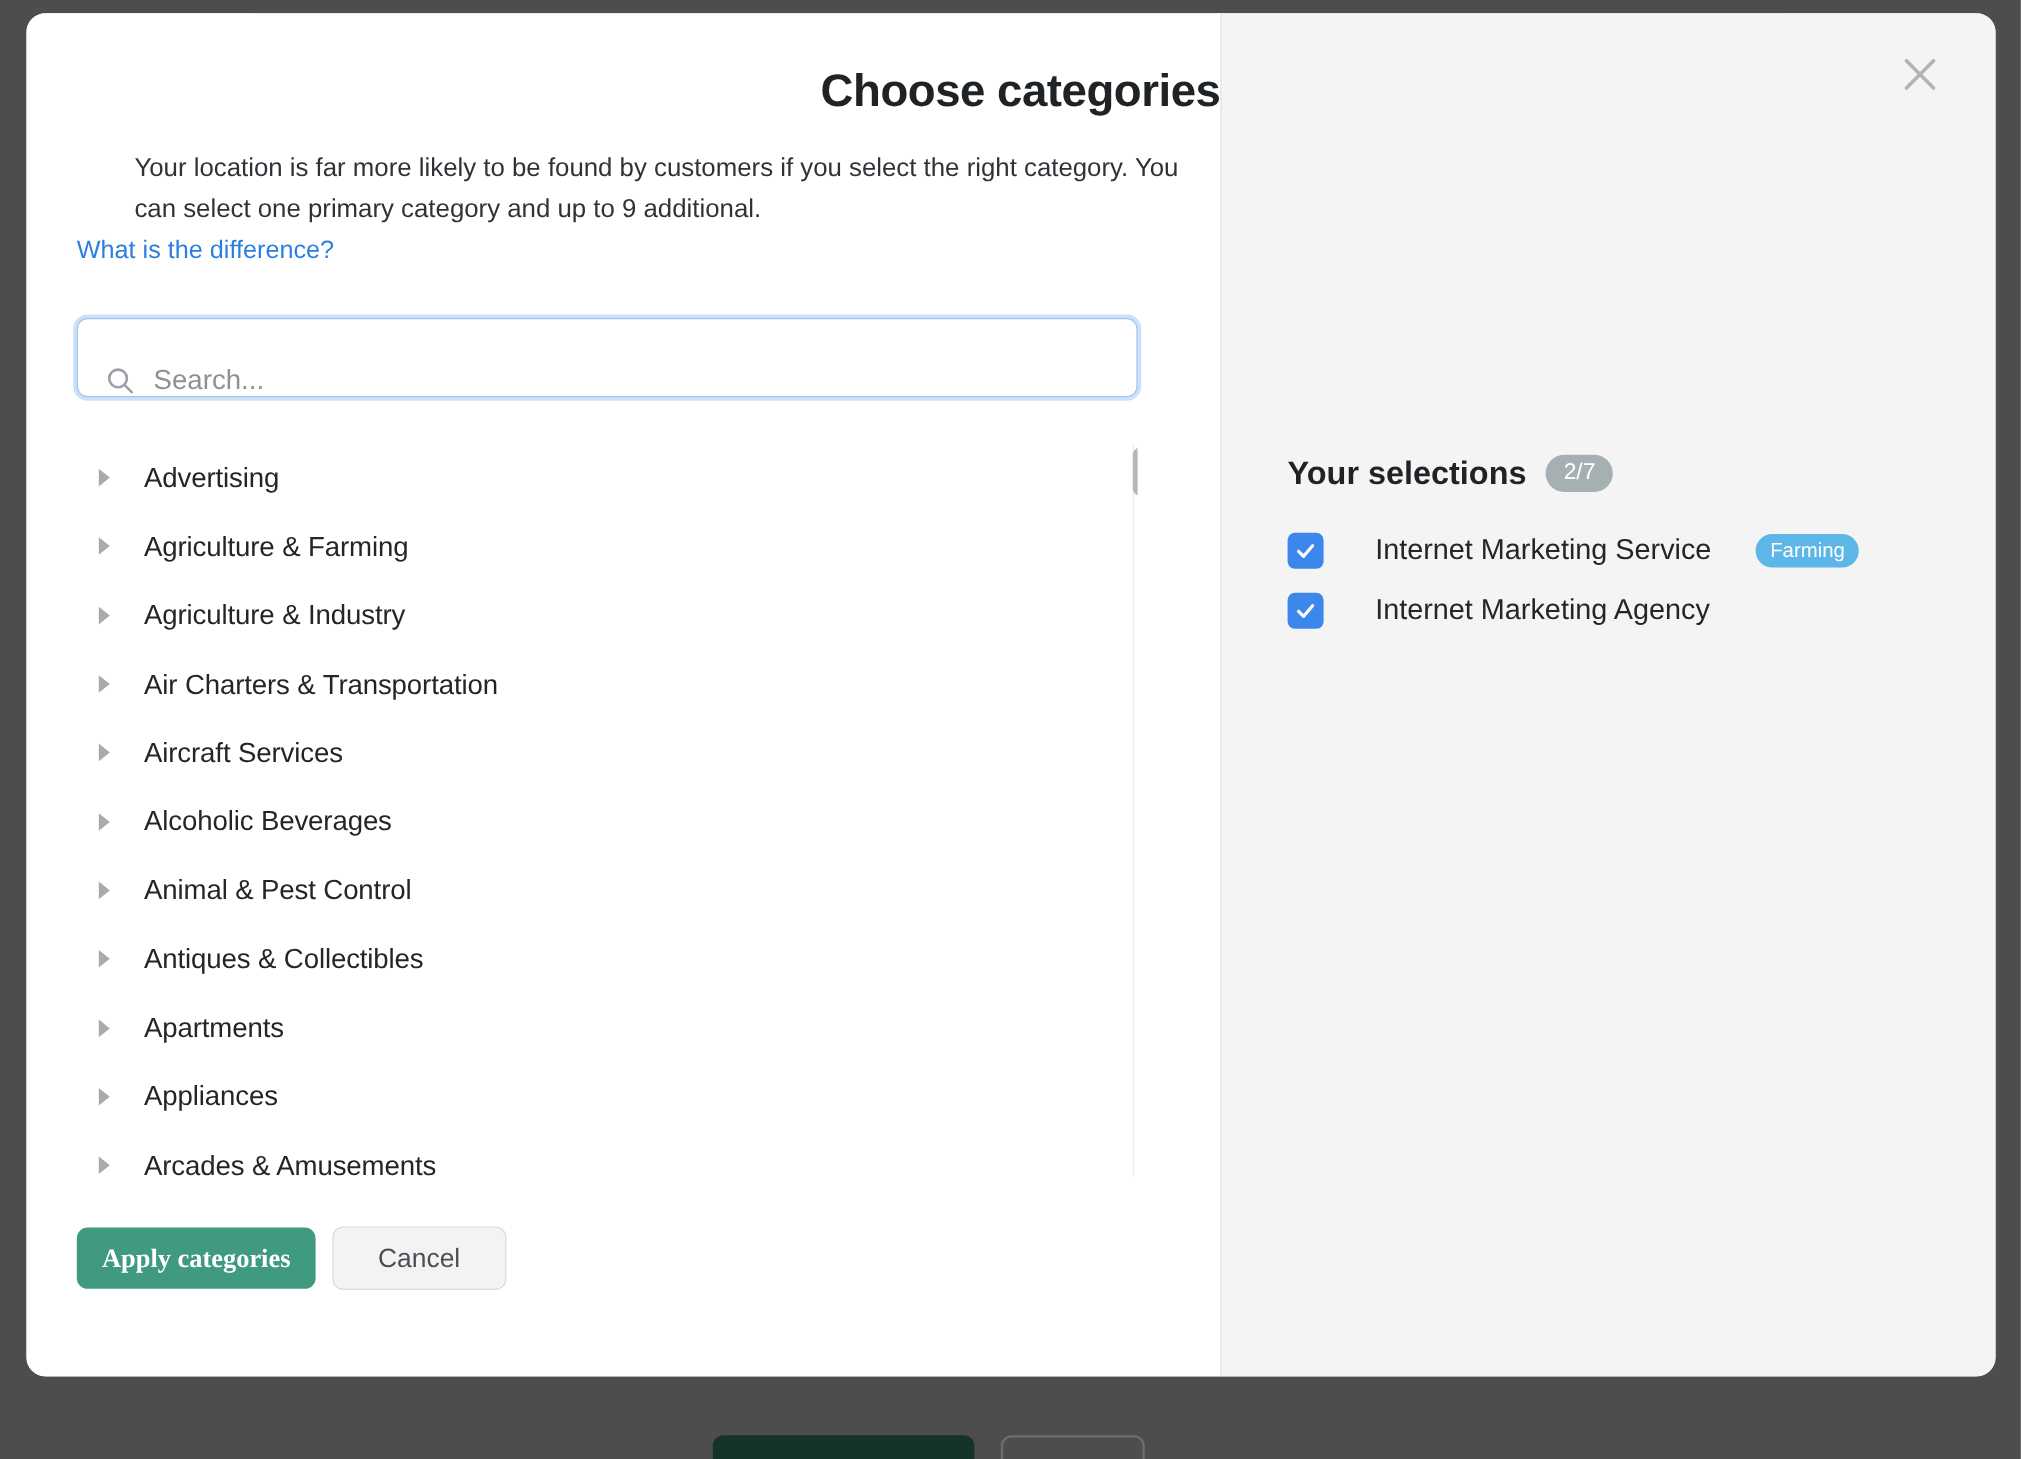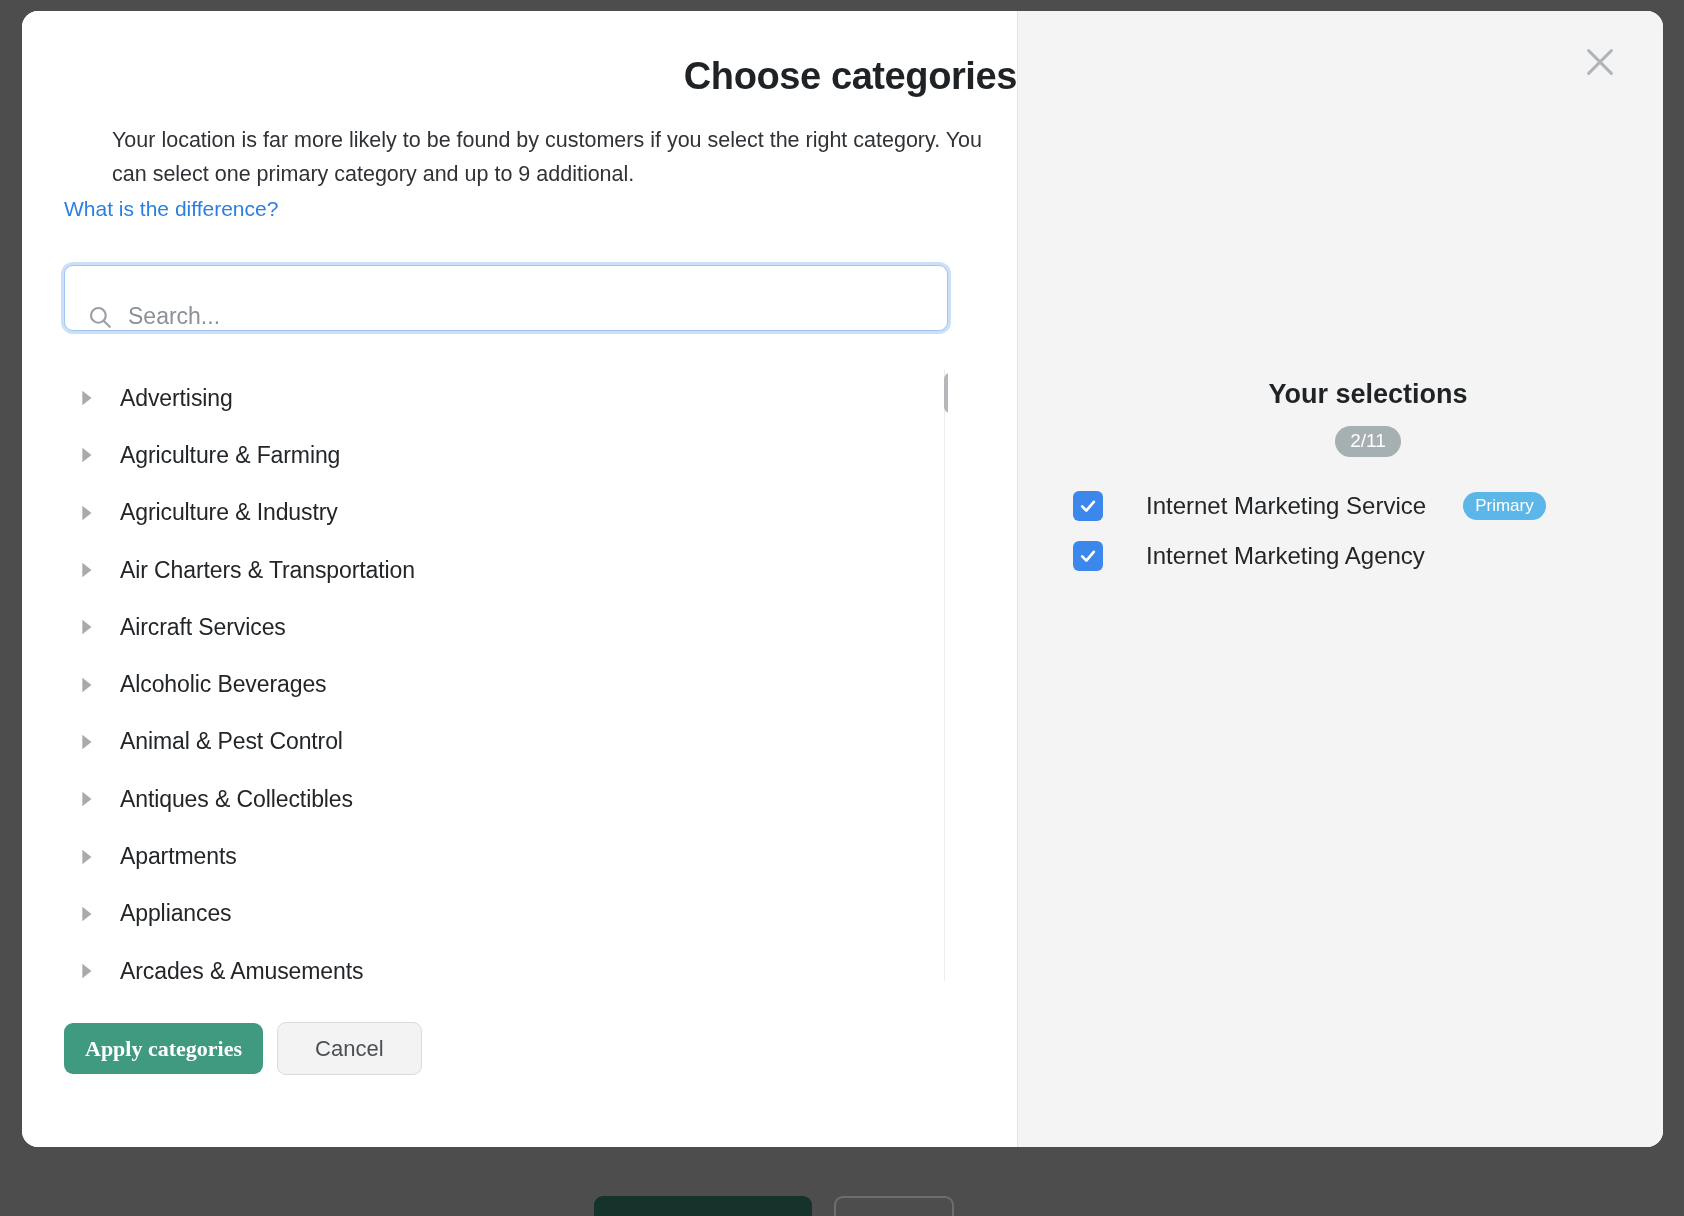--- a/index.html
+++ b/index.html
@@ -207,21 +207,20 @@
     align-items: center;
     justify-content: center;
   }
   .close-icon { width: 34px; height: 34px; display: block; }
 
   .selections-head {
     display: flex;
     align-items: center;
     gap: 16px;
     margin-top: 320px;
-    flex-direction: column;
   }
   .selections-title {
     font-size: 27px;
     font-weight: 700;
     color: #1f2326;
   }
   .count-badge {
     background: #a6b0b3;
     color: #ffffff;
     font-size: 19px;
@@ -378,32 +377,32 @@
 
     <button class="close-btn">
       <svg class="close-icon" viewBox="0 0 24 24" fill="none" stroke="#aeb4b9" stroke-width="2.1" stroke-linecap="round">
         <line x1="4" y1="4" x2="20" y2="20"></line>
         <line x1="20" y1="4" x2="4" y2="20"></line>
       </svg>
     </button>
 
     <div class="selections-head">
       <span class="selections-title">Your selections</span>
-      <span class="count-badge">2/11</span>
+      <span class="count-badge">2/7</span>
     </div>
 
     <div class="sel-list" id="sel-rows">
         <div class="sel-row">
           <span class="checkbox">
             <svg class="check-glyph" viewBox="0 0 24 24" fill="none" stroke="#ffffff" stroke-width="3.2" stroke-linecap="round" stroke-linejoin="round">
               <path d="M5 12.5 L10 17.5 L19 7"></path>
             </svg>
           </span>
           <span class="sel-label">Internet Marketing Service</span>
-          <span class="primary-badge">Primary</span>
+          <span class="primary-badge">Farming</span>
         </div>
         <div class="sel-row">
           <span class="checkbox">
             <svg class="check-glyph" viewBox="0 0 24 24" fill="none" stroke="#ffffff" stroke-width="3.2" stroke-linecap="round" stroke-linejoin="round">
               <path d="M5 12.5 L10 17.5 L19 7"></path>
             </svg>
           </span>
           <span class="sel-label">Internet Marketing Agency</span>
         </div>
       </div>

